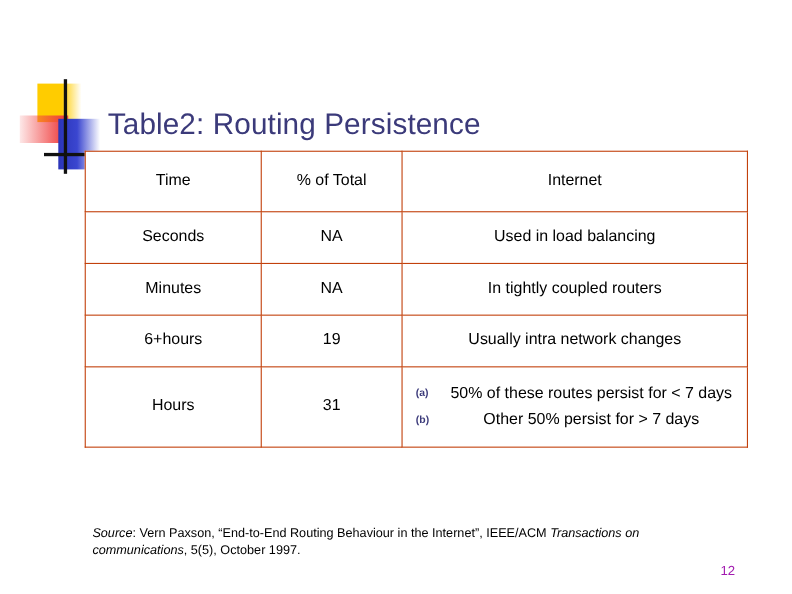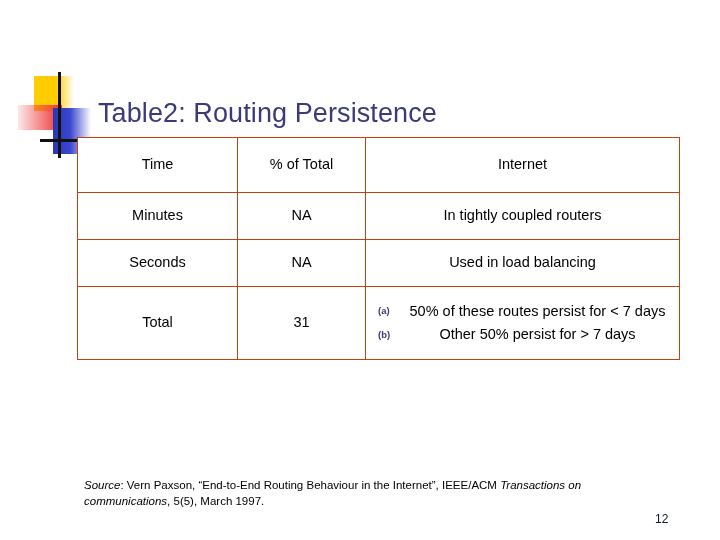--- a/index.html
+++ b/index.html
@@ -148,21 +148,21 @@
     line-height: 1.35;
   }
   #source .it { font-style: italic; }
 
   
   #pagenum {
     position: absolute;
     left: 655px;
     top: 512px;
     font-size: 12px;
-    color: #0f172a;
+    color: #a21caf;
   }
 </style>
 </head>
 <body>
 
 <div id="deco">
   <div class="sq sq-yellow"></div>
   <div class="sq sq-red"></div>
   <div class="sq sq-blue"></div>
   <div class="sq line-v"></div>
@@ -179,51 +179,56 @@
       <col class="c-com">
     </colgroup>
     <tbody>
       <tr class="hdr">
         <td>Time</td>
         <td>% of Total</td>
         <td>Internet</td>
       </tr>
 
       <tr class="r">
+        <td>Seconds</td>
+        <td>NA</td>
+        <td>Used in load balancing</td>
+      </tr>
+
+      <tr class="r">
         <td>Minutes</td>
         <td>NA</td>
         <td>In tightly coupled routers</td>
       </tr>
 
+
+
       <tr class="r">
-        <td>Seconds</td>
-        <td>NA</td>
-        <td>Used in load balancing</td>
-      </tr>
-
-
-
+        <td>6+hours</td>
+        <td>19</td>
+        <td>Usually intra network changes</td>
+      </tr>
 
       <tr class="last">
-        <td>Total</td>
+        <td>Hours</td>
         <td>31</td>
         <td>
           <span class="notelist">
             <span class="noteline">
               <span class="marker a">(a)</span>
               <span>50% of these routes persist for &lt; 7 days</span>
             </span>
             <span class="noteline">
               <span class="marker b">(b)</span>
               <span>Other 50% persist for &gt; 7 days</span>
             </span>
           </span>
         </td>
       </tr>
     </tbody>
   </table>
 </div>
 
 <div id="source">
-  <span class="it">Source</span><span>: </span><span>Vern Paxson, “End-to-End Routing Behaviour in the Internet”, IEEE/ACM </span><span class="it">Transactions on communications</span><span>, 5(5), March 1997.</span>
+  <span class="it">Source</span><span>: </span><span>Vern Paxson, “End-to-End Routing Behaviour in the Internet”, IEEE/ACM </span><span class="it">Transactions on communications</span><span>, 5(5), October 1997.</span>
 </div>
 
 <div id="pagenum">12</div>
 
 </body></html>

